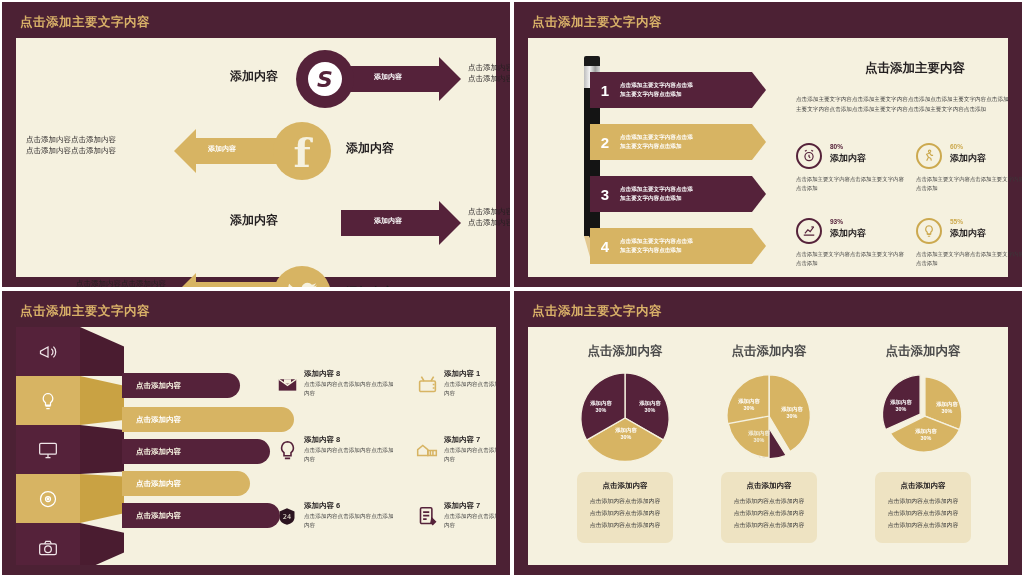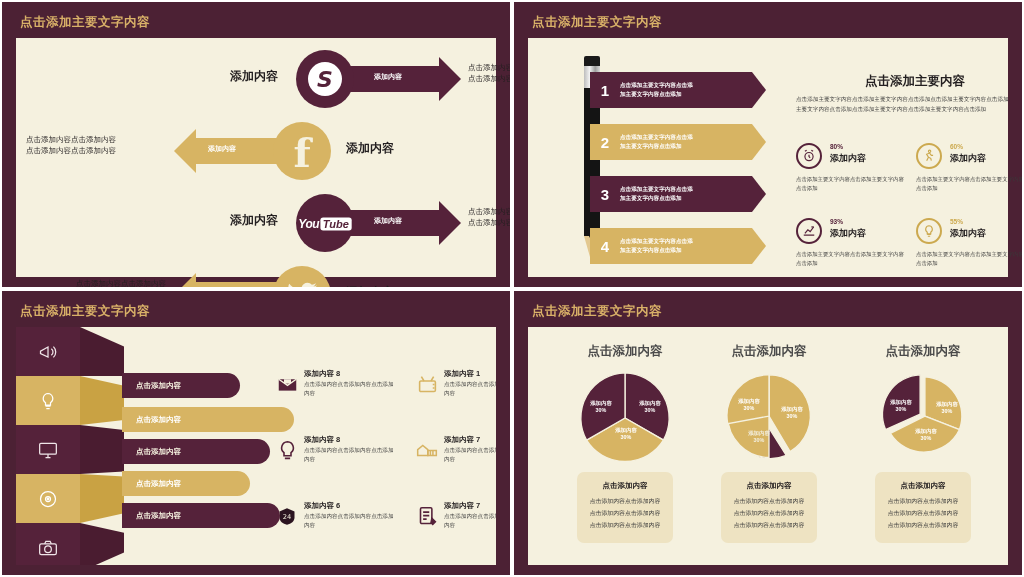--- a/index.html
+++ b/index.html
@@ -68,21 +68,21 @@
 
   .chev { position:absolute; left:62px; height:36px; z-index:2;
           clip-path:polygon(0 0, calc(100% - 14px) 0, 100% 50%, calc(100% - 14px) 100%, 0 100%);
           display:flex; align-items:center; }
   .chev .num { width:30px; text-align:center; font-size:15px; font-weight:bold; color:#ffffff; }
   .chev .ctxt { font-size:5.6px; line-height:1.55; font-weight:bold; color:#ffffff; }
   .chev.gold .ctxt, .chev.gold .num { color:#ffffff; }
 
   .pct-big { position:absolute; left:268px; top:22px; font-size:32px; font-weight:bold;
              color:#55223a; letter-spacing:-1px; font-family:"DejaVu Sans",sans-serif; }
-  .pct-head { position:absolute; left:337px; top:35px; font-size:12.5px; font-weight:bold; color:#231f20; }
+  .pct-head { position:absolute; left:337px; top:22px; font-size:12.5px; font-weight:bold; color:#231f20; }
   .pct-body { position:absolute; left:268px; top:57px; width:216px; font-size:5.6px;
               line-height:1.7; color:#3a3a3a; }
 
   .kpi { position:absolute; width:110px; }
   .kpi .ring { position:absolute; left:0; top:0; width:26px; height:26px; border-radius:50%;
                border:2px solid #55223a; display:flex; align-items:center; justify-content:center; }
   .kpi.g .ring { border-color:#cca94f; }
   .kpi .kp { position:absolute; left:34px; top:0px; font-size:6.5px; font-weight:bold; color:#55223a; }
   .kpi.g .kp { color:#cca94f; }
   .kpi .kl { position:absolute; left:34px; top:9px; font-size:9px; font-weight:bold; color:#231f20; }
@@ -156,26 +156,20 @@
         </div>
         <div class="arrow-lab" style="left:182px;color:#fff;">添加内容</div>
         <div class="circle c-gold" style="left:247px;">
           <span class="fb-glyph">f</span>
         </div>
         <div class="side-lab" style="left:320px;">添加内容</div>
       </div>
 
       <div class="soc-row" style="left:100px;top:152px;width:400px;">
         <div class="side-lab" style="left:114px;">添加内容</div>
-        <div class="circle c-dark" style="left:180px;">
-          <div class="yt-logo">
-              <span class="yt-you">You</span>
-              <span class="yt-tube">Tube</span>
-            </div>
-        </div>
         <div class="arrow-r" style="left:225px;width:120px;">
           <div class="shaft sh-dark"></div>
             <div class="head hd-dark"></div>
         </div>
         <div class="arrow-lab" style="left:258px;">添加内容</div>
         <div class="body-txt" style="left:352px;width:125px;"><span style="white-space:pre-line">点击添加内容点击添加内容
 点击添加内容点击添加内容</span></div>
       </div>
 
       <div class="soc-row" style="left:10px;top:224px;width:420px;">

